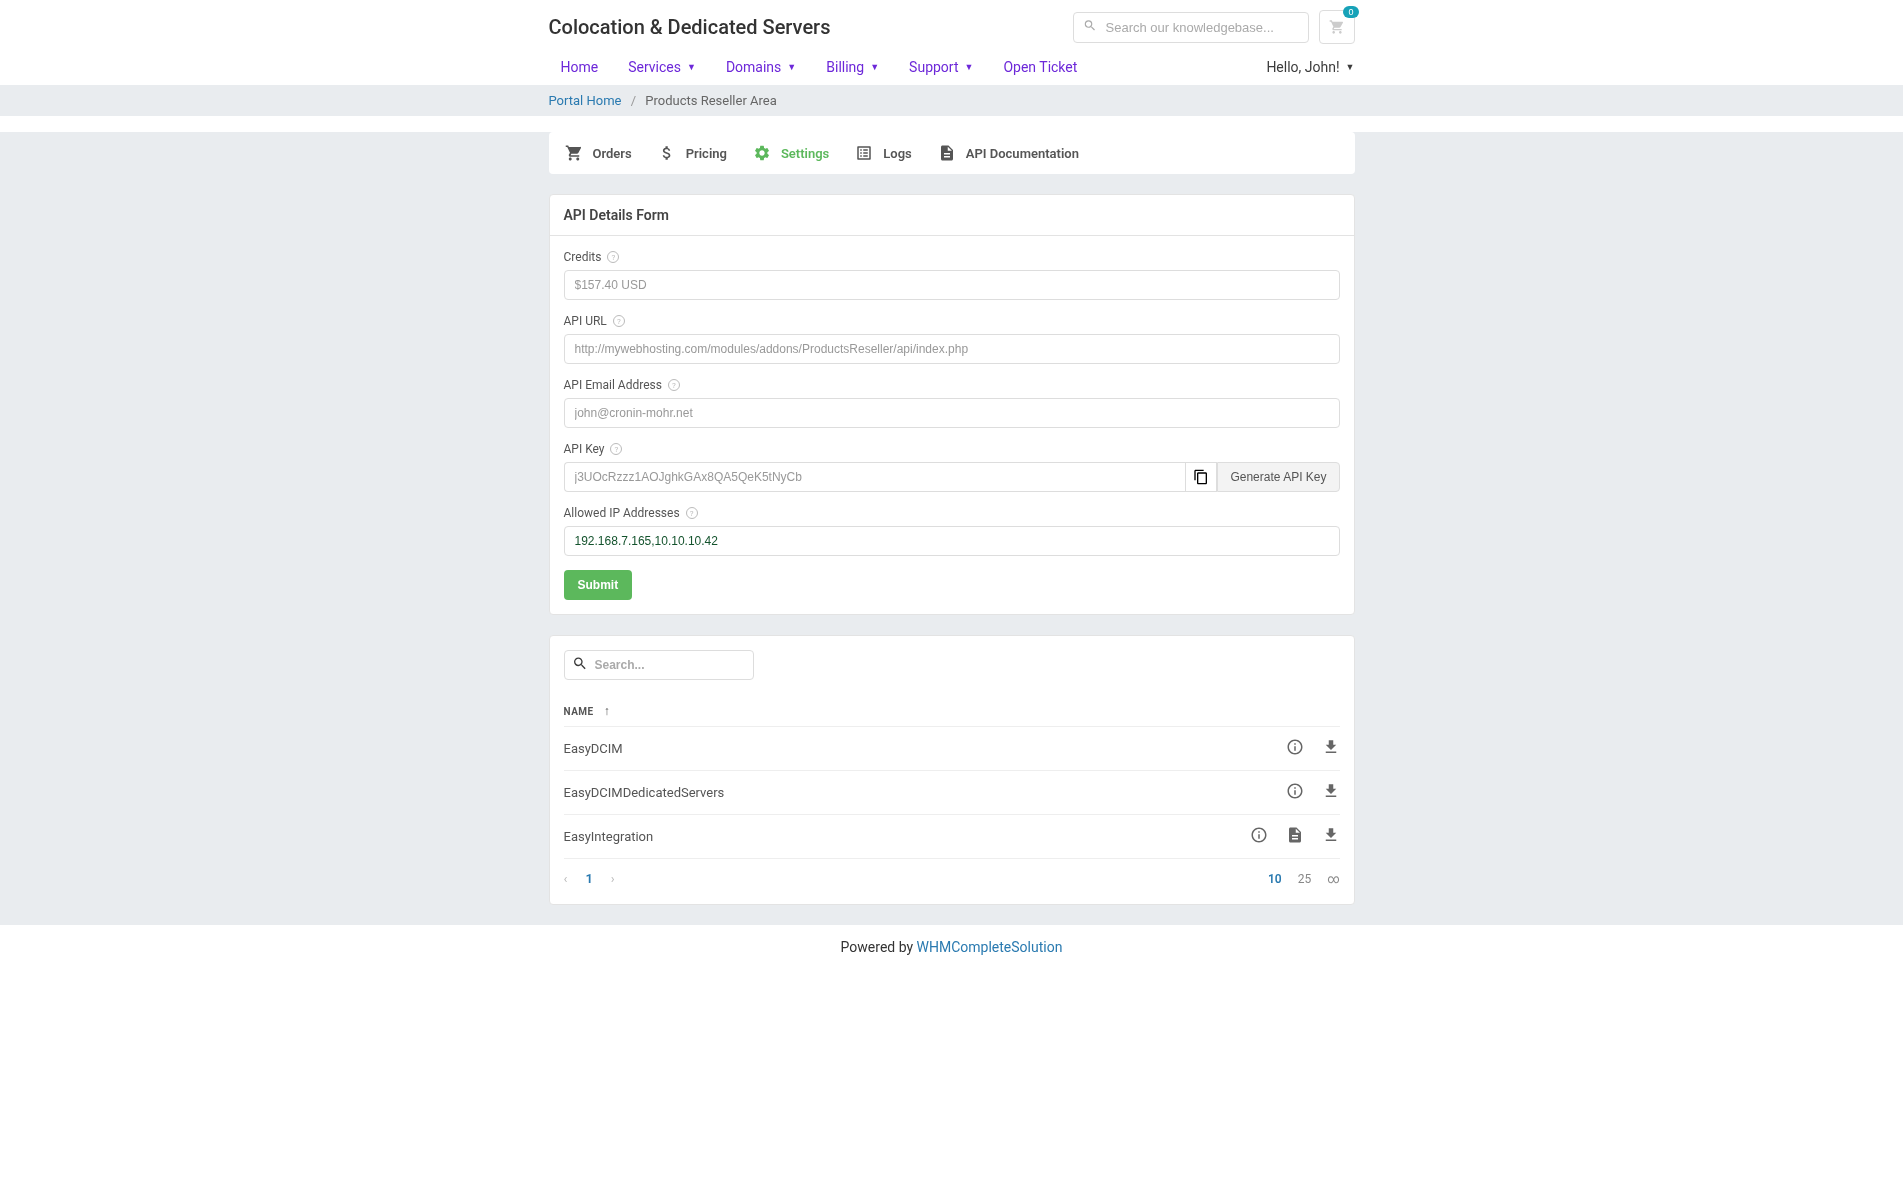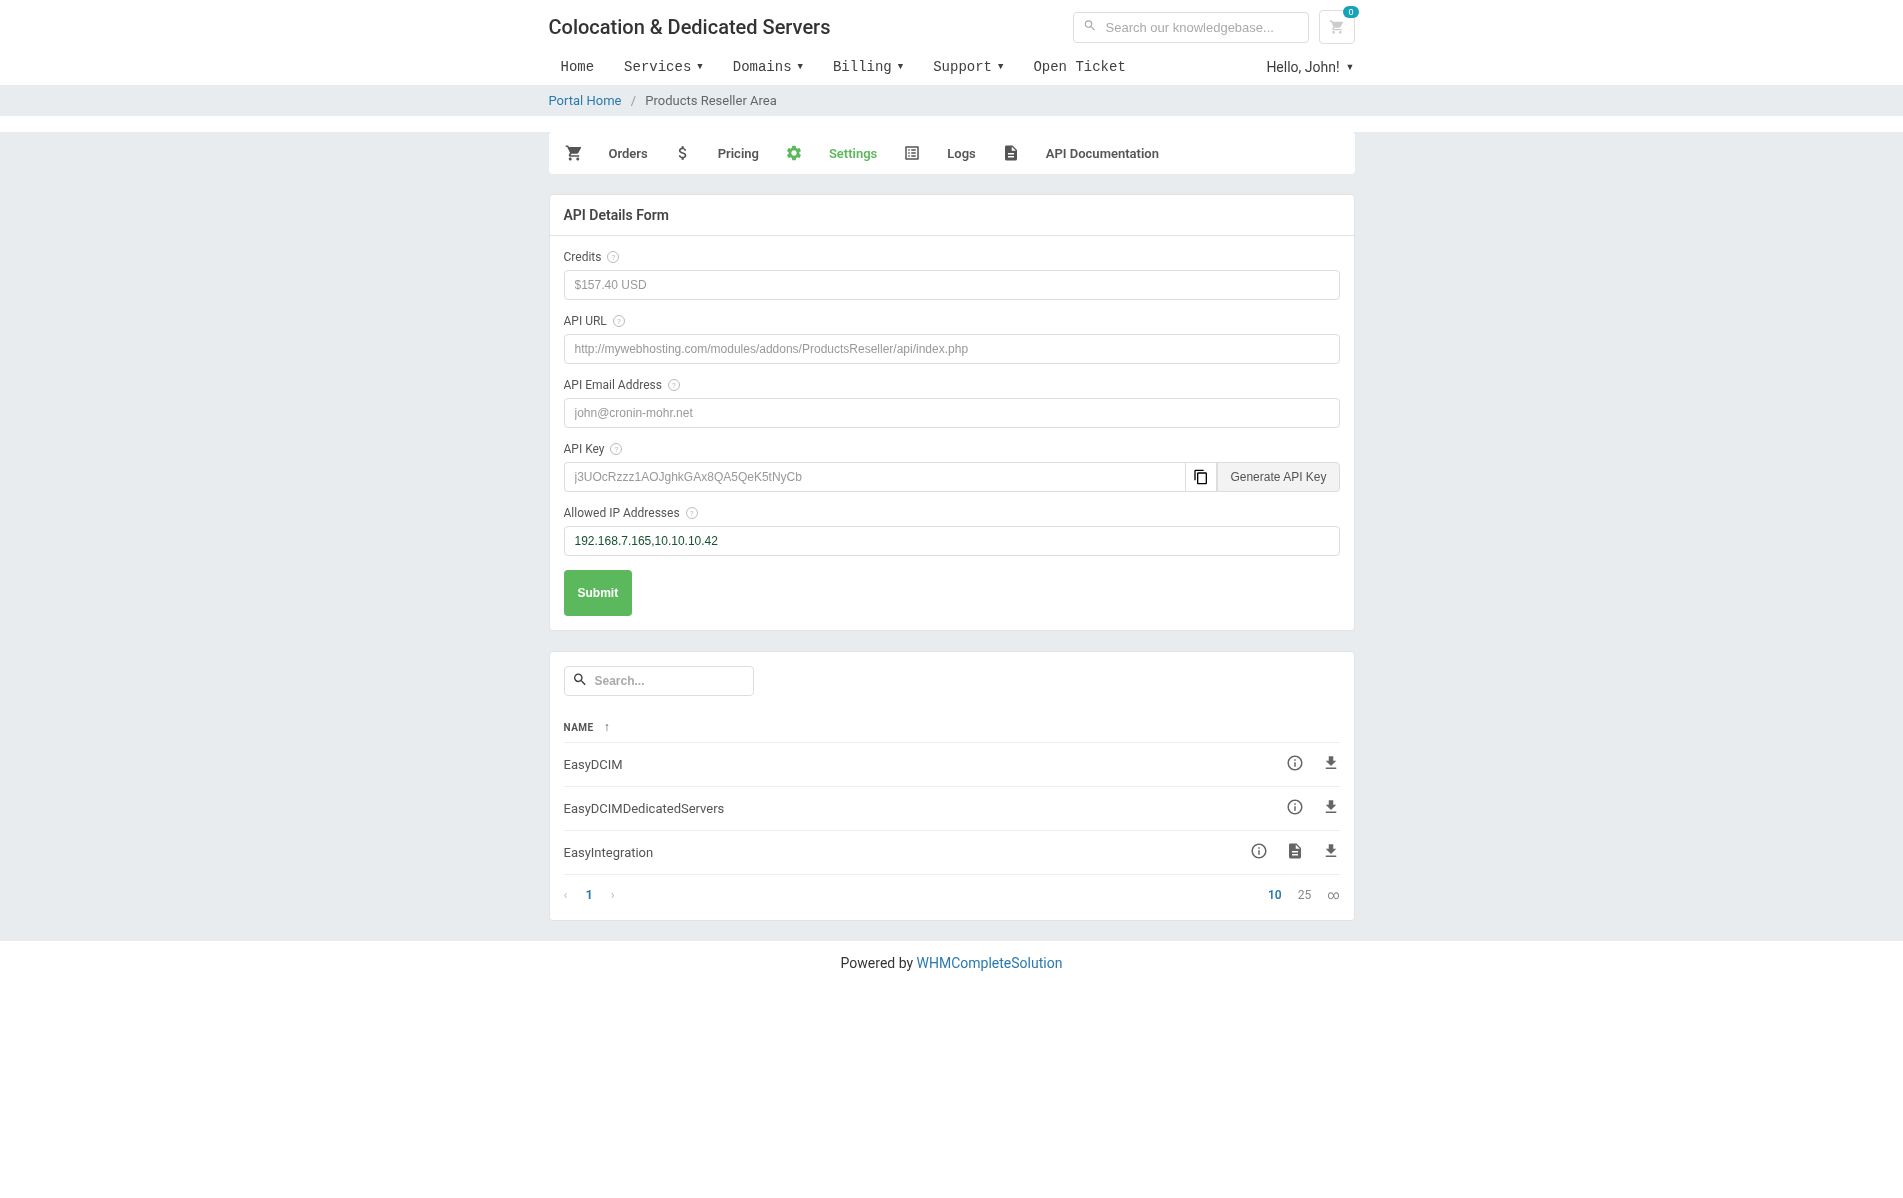--- a/index.html
+++ b/index.html
@@ -8,50 +8,50 @@
 .header { display: flex; justify-content: space-between; align-items: center; padding: 10px 0 7px; }
 .brand { font-size: 20px; font-weight: 500; color: #333; }
 .header-right { display: flex; align-items: center; gap: 10px; }
 .search-box { position: relative; width: 236px; }
 .search-box input { width: 100%; padding: 7px 10px 7px 32px; border: 1px solid #ddd; border-radius: 4px; font-size: 13px; color: #888; }
 .search-box .icon { position: absolute; left: 10px; top: 50%; transform: translateY(-50%); color: #aaa; }
 .cart-btn { position: relative; width: 36px; height: 34px; border: 1px solid #ddd; border-radius: 4px; background: #fff; display: flex; align-items: center; justify-content: center; color: #ccc; cursor: pointer; }
 .cart-badge { position: absolute; top: -5px; right: -5px; background: #17a2b8; color: #fff; font-size: 9px; border-radius: 8px; padding: 1px 5px; }
 .nav { display: flex; justify-content: space-between; align-items: center; padding: 8px 0 10px; }
 .nav-left { display: flex; gap: 18px; }
-.nav-item { color: #404040; cursor: pointer; font-size: 14px; display: flex; align-items: center; gap: 4px; padding-left: 12px; font-family: Liberation Mono, monospace; }
+.nav-item { color: #6d28d9; cursor: pointer; font-size: 14px; display: flex; align-items: center; gap: 4px; padding-left: 12px; }
 .nav-item:first-child { padding-left: 12px; }
 .caret { font-size: 9px; margin-left: 2px; }
 .user-menu { display: flex; align-items: center; gap: 4px; cursor: pointer; font-size: 14px; }
 .breadcrumb-bar { background: #e9ecef; padding: 8px 0; }
 .breadcrumb { font-size: 13px; }
 .breadcrumb a { color: #2a7ab0; text-decoration: none; }
 .breadcrumb .sep { color: #999; margin: 0 6px; }
 .breadcrumb .current { color: #666; }
 .content-bg { background: #e9ecef; padding-bottom: 20px; }
 .tabs-card { background: #fff; border-radius: 4px; margin-top: 16px; padding: 0; overflow: hidden; }
 .tabs { display: flex; gap: 26px; padding: 12px 16px; align-items: center; }
-.tab { display: flex; align-items: center; gap: 26px; color: #555; cursor: pointer; font-size: 13px; font-weight: 600; }
+.tab { display: flex; align-items: center; gap: 10px; color: #555; cursor: pointer; font-size: 13px; font-weight: 600; }
 .tab.active { color: #5cb85c; }
 .tab svg { width: 18px; height: 18px; }
 .tab.active svg { fill: #5cb85c; }
 .card { background: #fff; border-radius: 4px; margin-top: 20px; border: 1px solid #e3e3e3; }
 .card-header { padding: 12px 14px; border-bottom: 1px solid #e3e3e3; font-size: 14px; font-weight: 600; color: #444; }
 .card-body { padding: 14px; }
 .form-group { margin-bottom: 14px; }
 .form-label { display: flex; align-items: center; gap: 6px; font-size: 12px; color: #555; margin-bottom: 6px; }
 .help-icon { width: 12px; height: 12px; border: 1px solid #bbb; border-radius: 50%; display: inline-flex; align-items: center; justify-content: center; font-size: 8px; color: #bbb; }
 .form-control { width: 100%; padding: 7px 10px; border: 1px solid #ddd; border-radius: 4px; font-size: 12px; color: #999; background: #fff; }
 .form-control.dark { color: #14532d; }
 .input-group { display: flex; align-items: stretch; gap: 0; }
 .input-group .form-control { flex: 1; border-radius: 4px 0 0 4px; border-right: none; }
 .input-group-append { display: flex; }
 .copy-btn { width: 32px; border: 1px solid #ddd; background: #fff; display: flex; align-items: center; justify-content: center; cursor: pointer; }
 .gen-btn { border: 1px solid #ddd; background: #f3f3f3; padding: 0 12px; font-size: 12px; color: #555; cursor: pointer; border-radius: 0 4px 4px 0; }
-.btn-submit { background: #5cb85c; color: #fff; border: none; border-radius: 4px; padding: 16px 14px; font-size: 12px; font-weight: 600; cursor: pointer; }
+.btn-submit { background: #5cb85c; color: #fff; border: none; border-radius: 4px; padding: 8px 14px; font-size: 12px; font-weight: 600; cursor: pointer; }
 .int-search { position: relative; width: 190px; margin-bottom: 16px; }
 .int-search input { width: 100%; padding: 7px 10px 7px 30px; border: 1px solid #ddd; border-radius: 4px; font-size: 12px; font-weight: bold; }
 .int-search .icon { position: absolute; left: 8px; top: 50%; transform: translateY(-50%); }
 .table-header { display: flex; align-items: center; padding: 8px 0; font-size: 10px; font-weight: 700; color: #555; letter-spacing: 0.5px; }
 .table-header .sort-icon { margin-left: 10px; font-size: 12px; }
 .table-row { display: flex; align-items: center; justify-content: space-between; padding: 11px 0; border-top: 1px solid #eee; font-size: 13px; color: #555; }
 .row-actions { display: flex; gap: 18px; align-items: center; }
 .row-actions .act { cursor: pointer; color: #666; }
 .pagination { display: flex; justify-content: space-between; align-items: center; padding: 12px 0 4px; border-top: 1px solid #eee; }
 .page-nav { display: flex; align-items: center; gap: 18px; font-size: 13px; }

